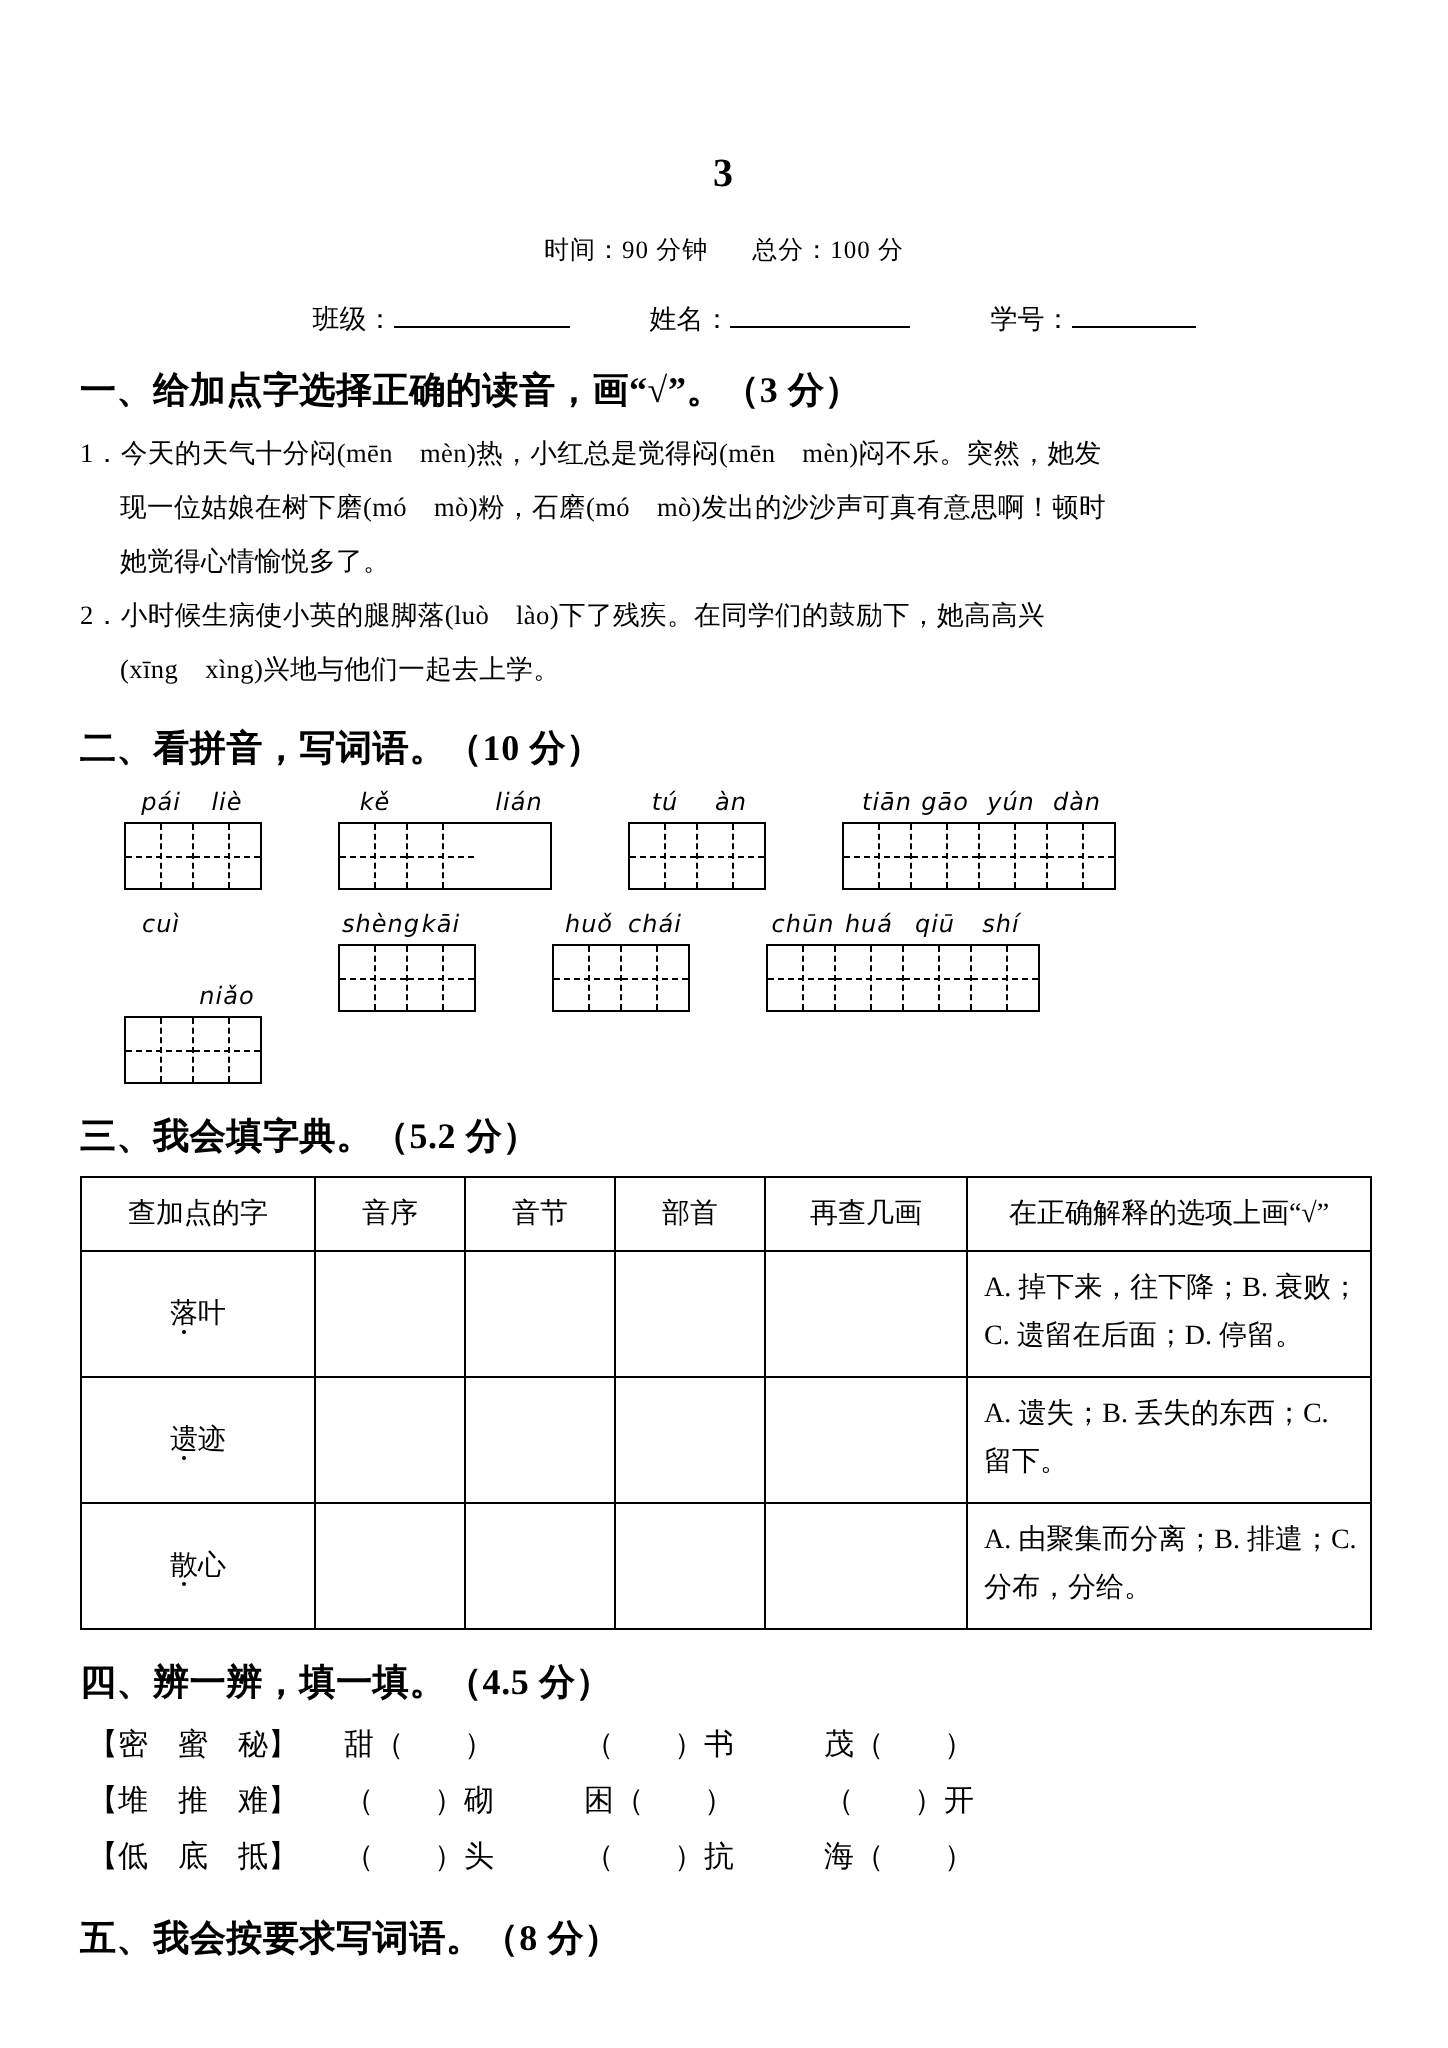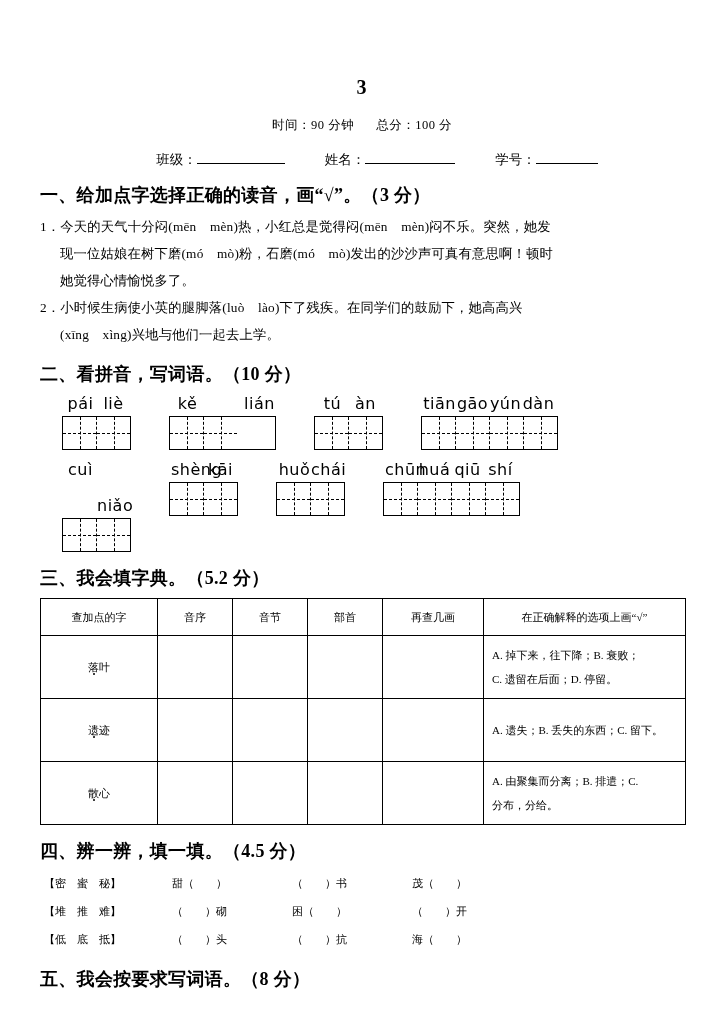--- a/index.html
+++ b/index.html
@@ -86,26 +86,27 @@
     margin-top: 8px;
     margin-left: 22px;
   }
   .pinyin-row {
     display: flex;
     gap: 38px;
     margin-bottom: 10px;
   }
   .pinyin-group { display: flex; flex-direction: column; }
   .pinyin-label {
-    font-size: 16px;
+    font-size: 12px;
     font-family: "DejaVu Sans", sans-serif;
     letter-spacing: 0.5px;
     margin-bottom: 3px;
     padding-left: 2px;
     display: flex;
+    font-style: italic;
   }
   .pinyin-label span { display:inline-block; text-align:center; }
   .grid { display: flex; border: 1px solid #000; height: 32px; }
   .cell {
     width: 33px;
     border-right: 1px dashed #000;
     position: relative;
   }
   .cell:last-child { border-right: none; }
   .cell::before {
@@ -119,42 +120,42 @@
     position: absolute;
     top: 0; bottom: 0; left: 50%;
     border-left: 1px dashed #000;
   }
 
   
   table.dict {
     border-collapse: collapse;
     width: 100%;
     margin-top: 8px;
-    font-size: 11px;
+    font-size: 14px;
   }
   table.dict td, table.dict th {
     border: 1px solid #000;
     padding: 5px 6px;
     font-weight: normal;
     text-align: center;
     vertical-align: middle;
   }
   table.dict th { height: 26px; }
   table.dict td.opt {
     text-align: left;
     line-height: 24px;
     padding-left: 8px;
     padding-right: 4px;
   }
   table.dict td.word { height: 52px; }
 
   
   .fill-block { margin-top: 6px; margin-left: 4px; }
   .fill-row {
-    font-size: 11px;
+    font-size: 15px;
     line-height: 28px;
     display: flex;
   }
   .fill-row .bracket-set { width: 128px; display:inline-block; }
   .fill-item { display:inline-block; }
 </style>
 </head>
 <body>
 
 <div class="page">

